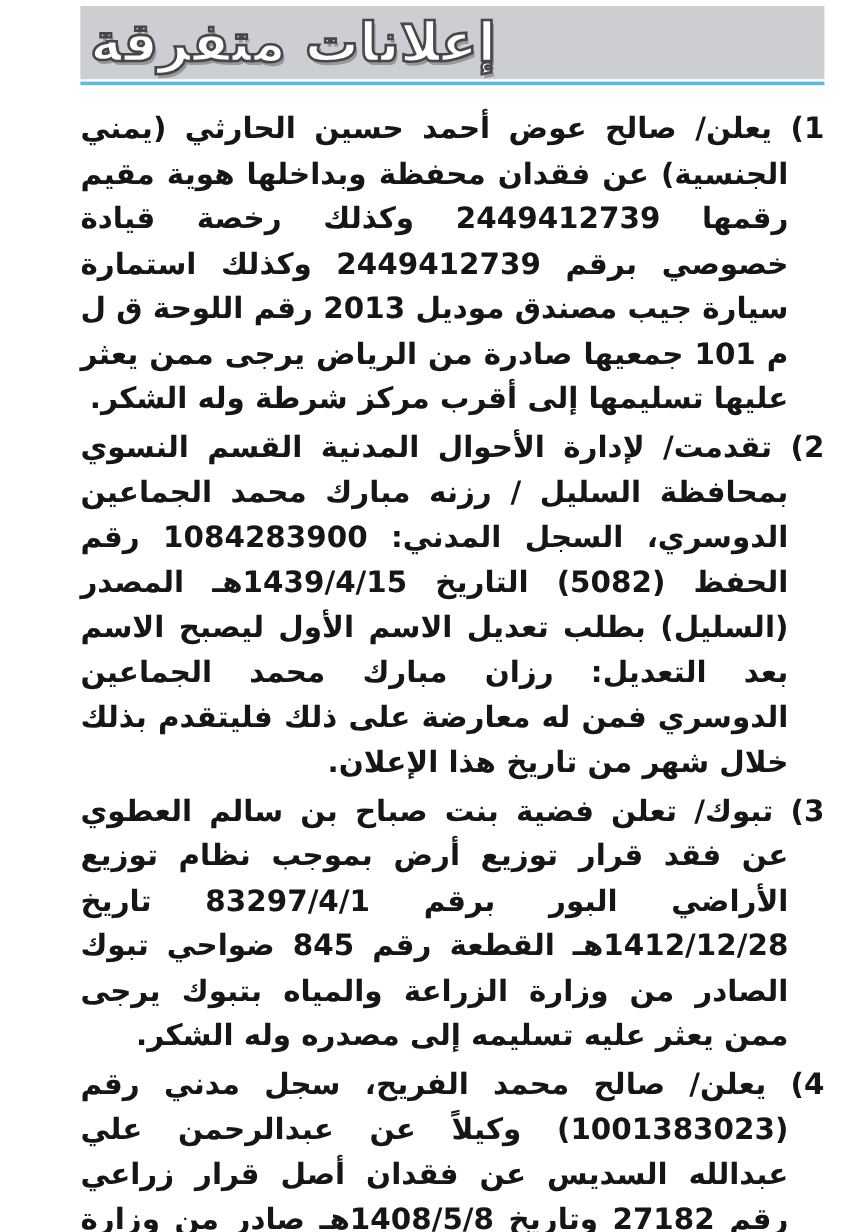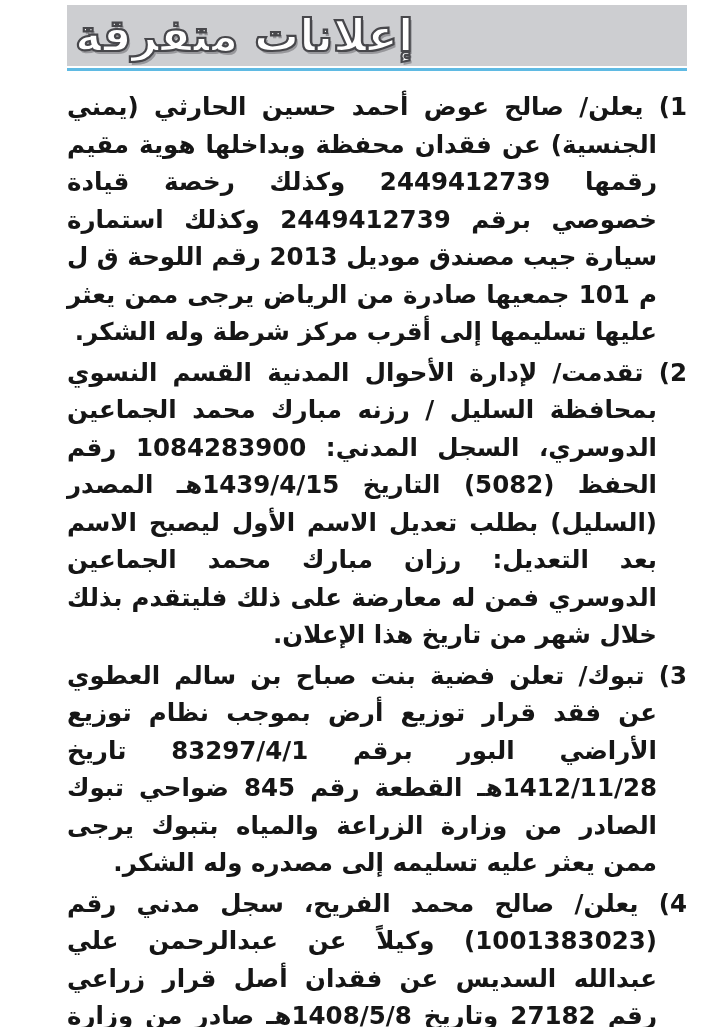--- a/index.html
+++ b/index.html
@@ -83,18 +83,18 @@
   </div>
 
   <div class="blue-rule"></div>
 
   <main class="ads">
 
     <p class="ad"><span class="ad-marker">1)</span> <span class="ad-text">يعلن/ صالح عوض أحمد حسين الحارثي (يمني الجنسية) عن فقدان محفظة وبداخلها هوية مقيم رقمها 2449412739 وكذلك رخصة قيادة خصوصي برقم 2449412739 وكذلك استمارة سيارة جيب مصندق موديل 2013 رقم اللوحة ق ل م 101 جمعيها صادرة من الرياض يرجى ممن يعثر عليها تسليمها إلى أقرب مركز شرطة وله الشكر.</span></p>
 
     <p class="ad"><span class="ad-marker">2)</span> <span class="ad-text">تقدمت/ لإدارة الأحوال المدنية القسم النسوي بمحافظة السليل / رزنه مبارك محمد الجماعين الدوسري، السجل المدني: 1084283900 رقم الحفظ (5082) التاريخ 1439/4/15هـ المصدر (السليل) بطلب تعديل الاسم الأول ليصبح الاسم بعد التعديل: رزان مبارك محمد الجماعين الدوسري فمن له معارضة على ذلك فليتقدم بذلك خلال شهر من تاريخ هذا الإعلان.</span></p>
 
-    <p class="ad"><span class="ad-marker">3)</span> <span class="ad-text">تبوك/ تعلن فضية بنت صباح بن سالم العطوي عن فقد قرار توزيع أرض بموجب نظام توزيع الأراضي البور برقم 83297/4/1 تاريخ 1412/11/28هـ القطعة رقم 845 ضواحي تبوك الصادر من وزارة الزراعة والمياه بتبوك يرجى ممن يعثر عليه تسليمه إلى مصدره وله الشكر.</span></p>
+    <p class="ad"><span class="ad-marker">3)</span> <span class="ad-text">تبوك/ تعلن فضية بنت صباح بن سالم العطوي عن فقد قرار توزيع أرض بموجب نظام توزيع الأراضي البور برقم 83297/4/1 تاريخ 1412/12/28هـ القطعة رقم 845 ضواحي تبوك الصادر من وزارة الزراعة والمياه بتبوك يرجى ممن يعثر عليه تسليمه إلى مصدره وله الشكر.</span></p>
 
     <p class="ad"><span class="ad-marker">4)</span> <span class="ad-text">يعلن/ صالح محمد الفريح، سجل مدني رقم (1001383023) وكيلاً عن عبدالرحمن علي عبدالله السديس عن فقدان أصل قرار زراعي رقم 27182 وتاريخ 1408/5/8هـ صادر من وزارة الزراعة والمياه يرجى ممن يعثر عليه تسليمه إلى مصدره وله الشكر.</span></p>
 
   </main>
 </div>
 
 </body></html>

